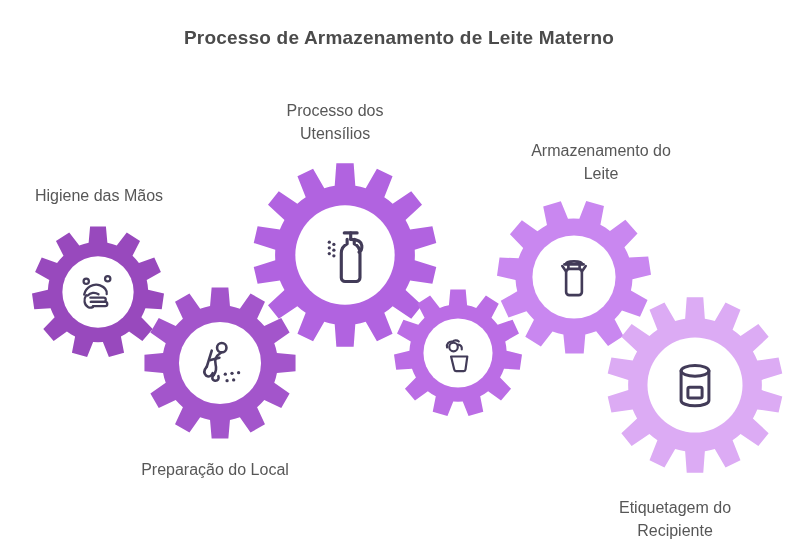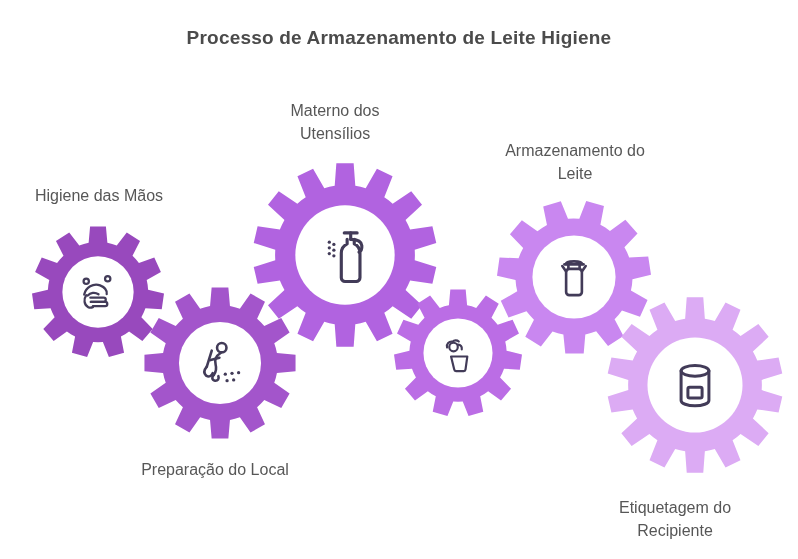--- a/index.html
+++ b/index.html
@@ -21,21 +21,21 @@
   }
   svg.gear{position:absolute;overflow:visible}
   .icon{fill:none;stroke:currentColor;stroke-width:2.2;stroke-linecap:round;stroke-linejoin:round}
   .icon .dots{fill:currentColor;stroke:none}
 </style>
 </head>
 <body>
 
 <div class="canvas">
 
-  <div class="title">Processo de Armazenamento de Leite Higiene</div>
+  <div class="title">Processo de Armazenamento de Leite Materno</div>
 
   <svg class="gear" viewBox="-100 -100 200 200" style="left: 32px; top: 226px; width: 132px; height: 132px; color: rgb(66, 59, 88);">
     <polygon class="gear-body" fill="#9849bd" points="-14.2,-74.7 -12.0,-99.3 12.0,-99.3 14.2,-74.7 21.4,-72.9 28.4,-70.5 43.6,-90.0 63.7,-77.1 52.3,-55.1 57.4,-49.8 62.0,-44.0 85.3,-52.1 95.3,-30.4 73.8,-18.1 75.2,-10.8 75.9,-3.5 100.0,2.3 96.6,26.0 71.9,24.7 69.1,31.6 65.7,38.1 82.9,56.0 67.2,74.1 47.1,59.7 41.1,63.9 34.7,67.6 39.5,91.9 16.5,98.6 7.4,75.6 -0.0,76.0 -7.4,75.6 -16.5,98.6 -39.5,91.9 -34.7,67.6 -41.1,63.9 -47.1,59.7 -67.2,74.1 -82.9,56.0 -65.7,38.1 -69.1,31.6 -71.9,24.7 -96.6,26.0 -100.0,2.3 -75.9,-3.5 -75.2,-10.8 -73.8,-18.1 -95.3,-30.4 -85.3,-52.1 -62.0,-44.0 -57.4,-49.8 -52.3,-55.1 -63.7,-77.1 -43.6,-90.0 -28.4,-70.5 -21.4,-72.9"></polygon>
     <circle class="gear-hub" r="54" fill="#ffffff"></circle>
     <g class="icon" transform="translate(-37.2,-37.2) scale(1.55)">
       <circle cx="12.5" cy="13.5" r="2.6"></circle>
       <circle cx="33.5" cy="11" r="2.6"></circle>
       <path d="M10.5 26.5 C12 19.5 19.5 15 26 17.5 C30.5 19.3 33 22.5 32.5 26"></path>
       <path d="M14 27.5 C16.5 24.5 21 23.8 24.5 26.2"></path>
       <path d="M12.5 27 C9.8 31 10.2 36.5 14.5 38.8 C16 39.6 17.5 39.4 19 38.8"></path>
@@ -113,17 +113,17 @@
     <circle class="gear-hub" r="54" fill="#ffffff"></circle>
     <g class="icon" transform="translate(-37.2,-37.2) scale(1.55)">
       <ellipse cx="24" cy="13.6" rx="10.2" ry="3.9"></ellipse>
       <path d="M13.8 13.6 V35.3 C13.8 37.5 18.4 39.3 24 39.3 C29.6 39.3 34.2 37.5 34.2 35.3 V13.6"></path>
       <rect x="18.8" y="25.6" width="10.4" height="8" rx="1.3"></rect>
     </g>
   </svg>
 
   <div class="step-label" style="left:95px;top:458px;width:240px">Preparação do Local</div>
   <div class="step-label" style="left:9px;top:184px;width:180px">Higiene das Mãos</div>
-  <div class="step-label" style="left:275px;top:99px;width:120px">Materno dos Utensílios</div>
-  <div class="step-label" style="left:490px;top:139px;width:170px">Armazenamento do Leite</div>
+  <div class="step-label" style="left:275px;top:99px;width:120px">Processo dos Utensílios</div>
+  <div class="step-label" style="left:516px;top:139px;width:170px">Armazenamento do Leite</div>
   <div class="step-label" style="left:600px;top:496px;width:150px">Etiquetagem do Recipiente</div>
 
 </div>
 
 </body></html>

